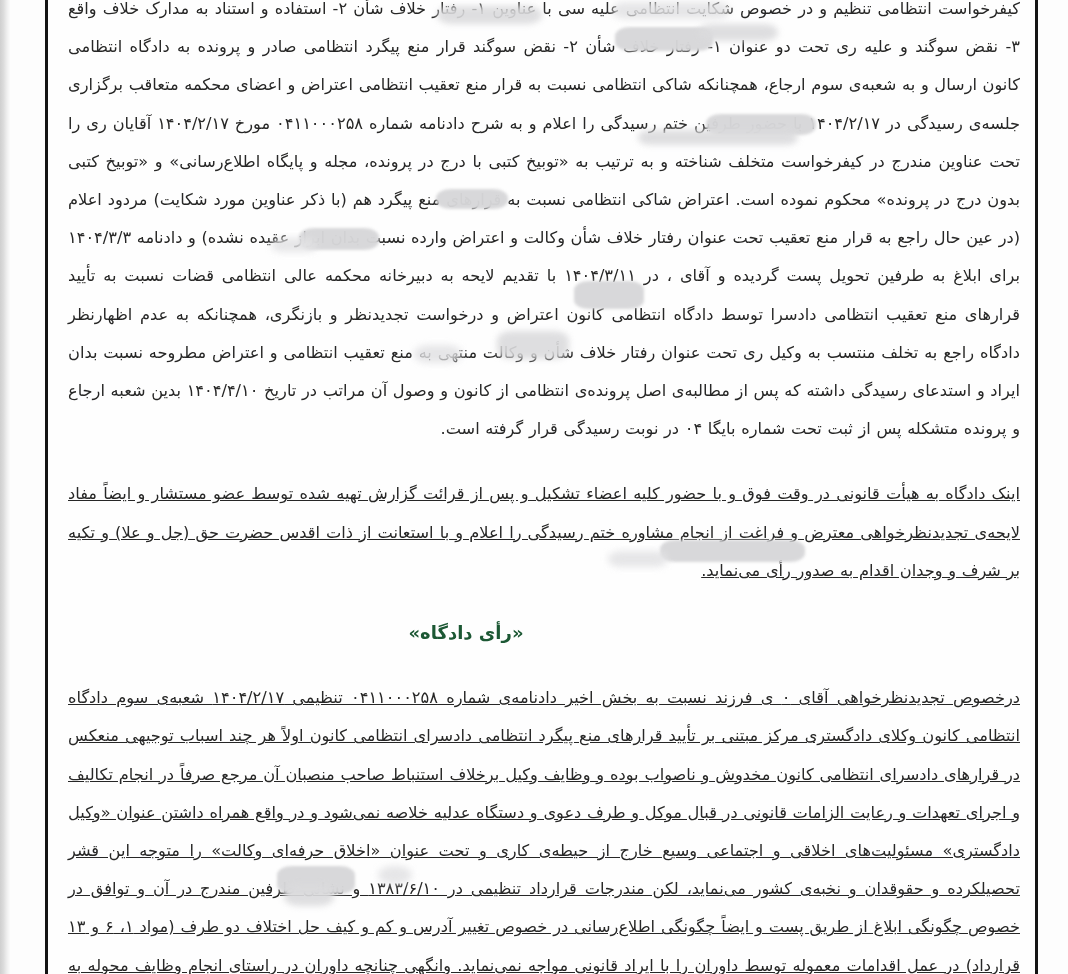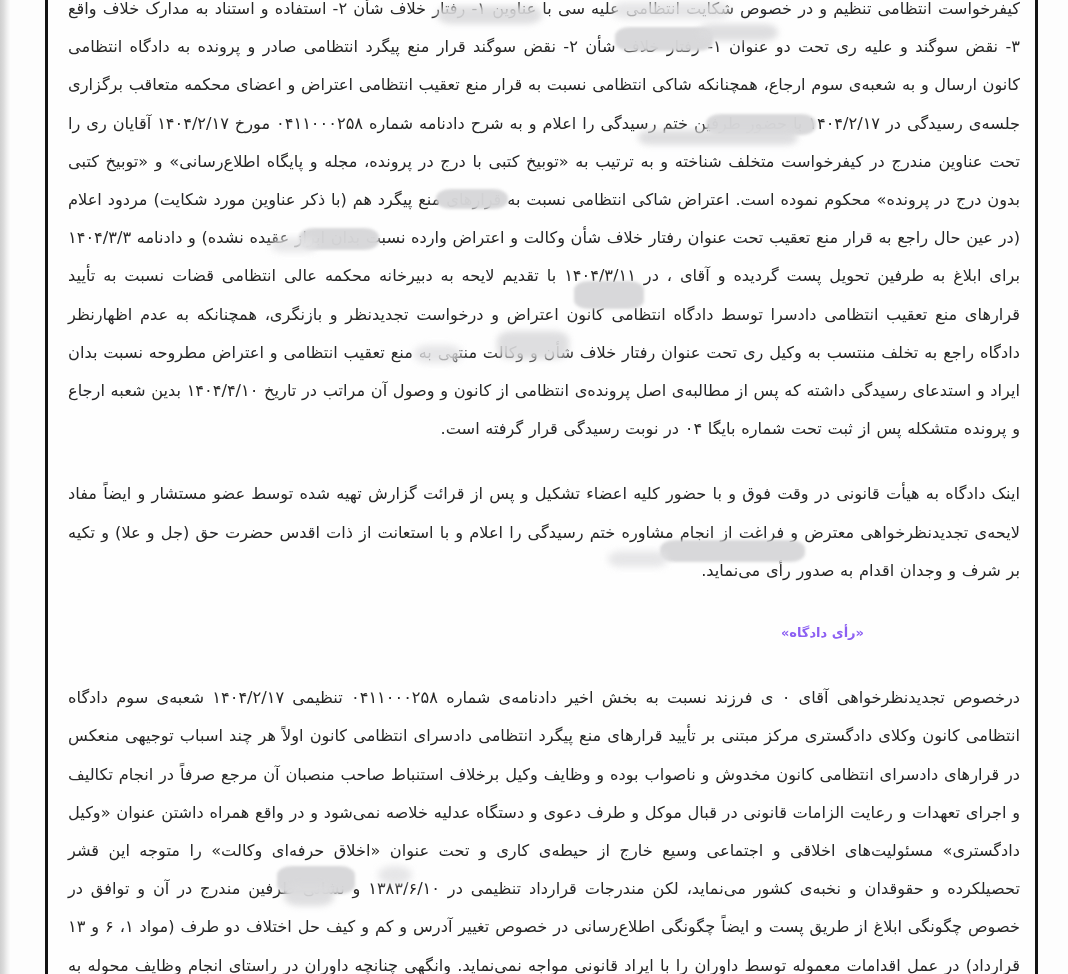--- a/index.html
+++ b/index.html
@@ -74,30 +74,30 @@
     font-size: 16.2px;
     line-height: 38.2px;
     letter-spacing: 0px;
     word-spacing: 0.5px;
     font-family: "DejaVu Sans", "Liberation Sans", sans-serif;
     text-rendering: optimizeLegibility;
   }
 
   .para.first { margin-top: -10px; }
 
-  .para.gap { margin-top: 27px; }
+  .para.gap { margin-top: 27px; text-decoration: underline; }
 
   .heading {
     margin: 0;
     margin-top: 24px;
     direction: rtl;
-    text-align: right;
-    color: #8b5cf6;
+    text-align: center;
+    color: #14532d;
     font-weight: bold;
-    font-size: 13px;
+    font-size: 18px;
     line-height: 38.2px;
     padding-right: 156px;
     font-family: "DejaVu Sans", "Liberation Sans", sans-serif;
   }
 
   
   #text-column .para,
   #text-column .heading,
   #text-column .signature {
     filter: contrast(0.93) brightness(1.02);

